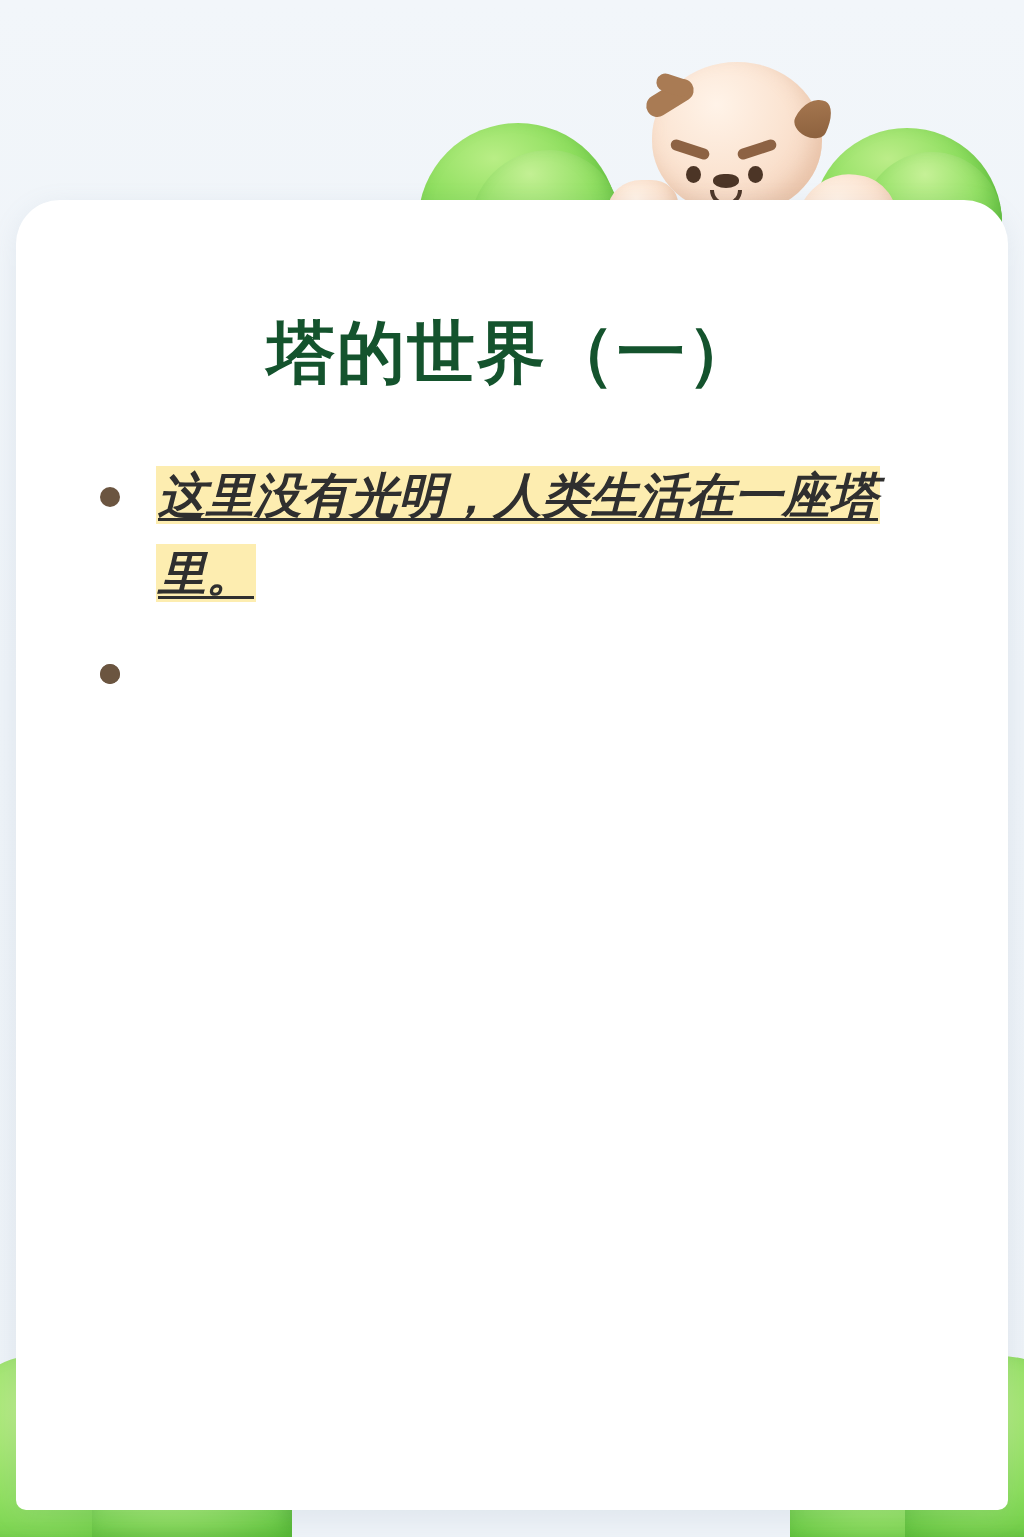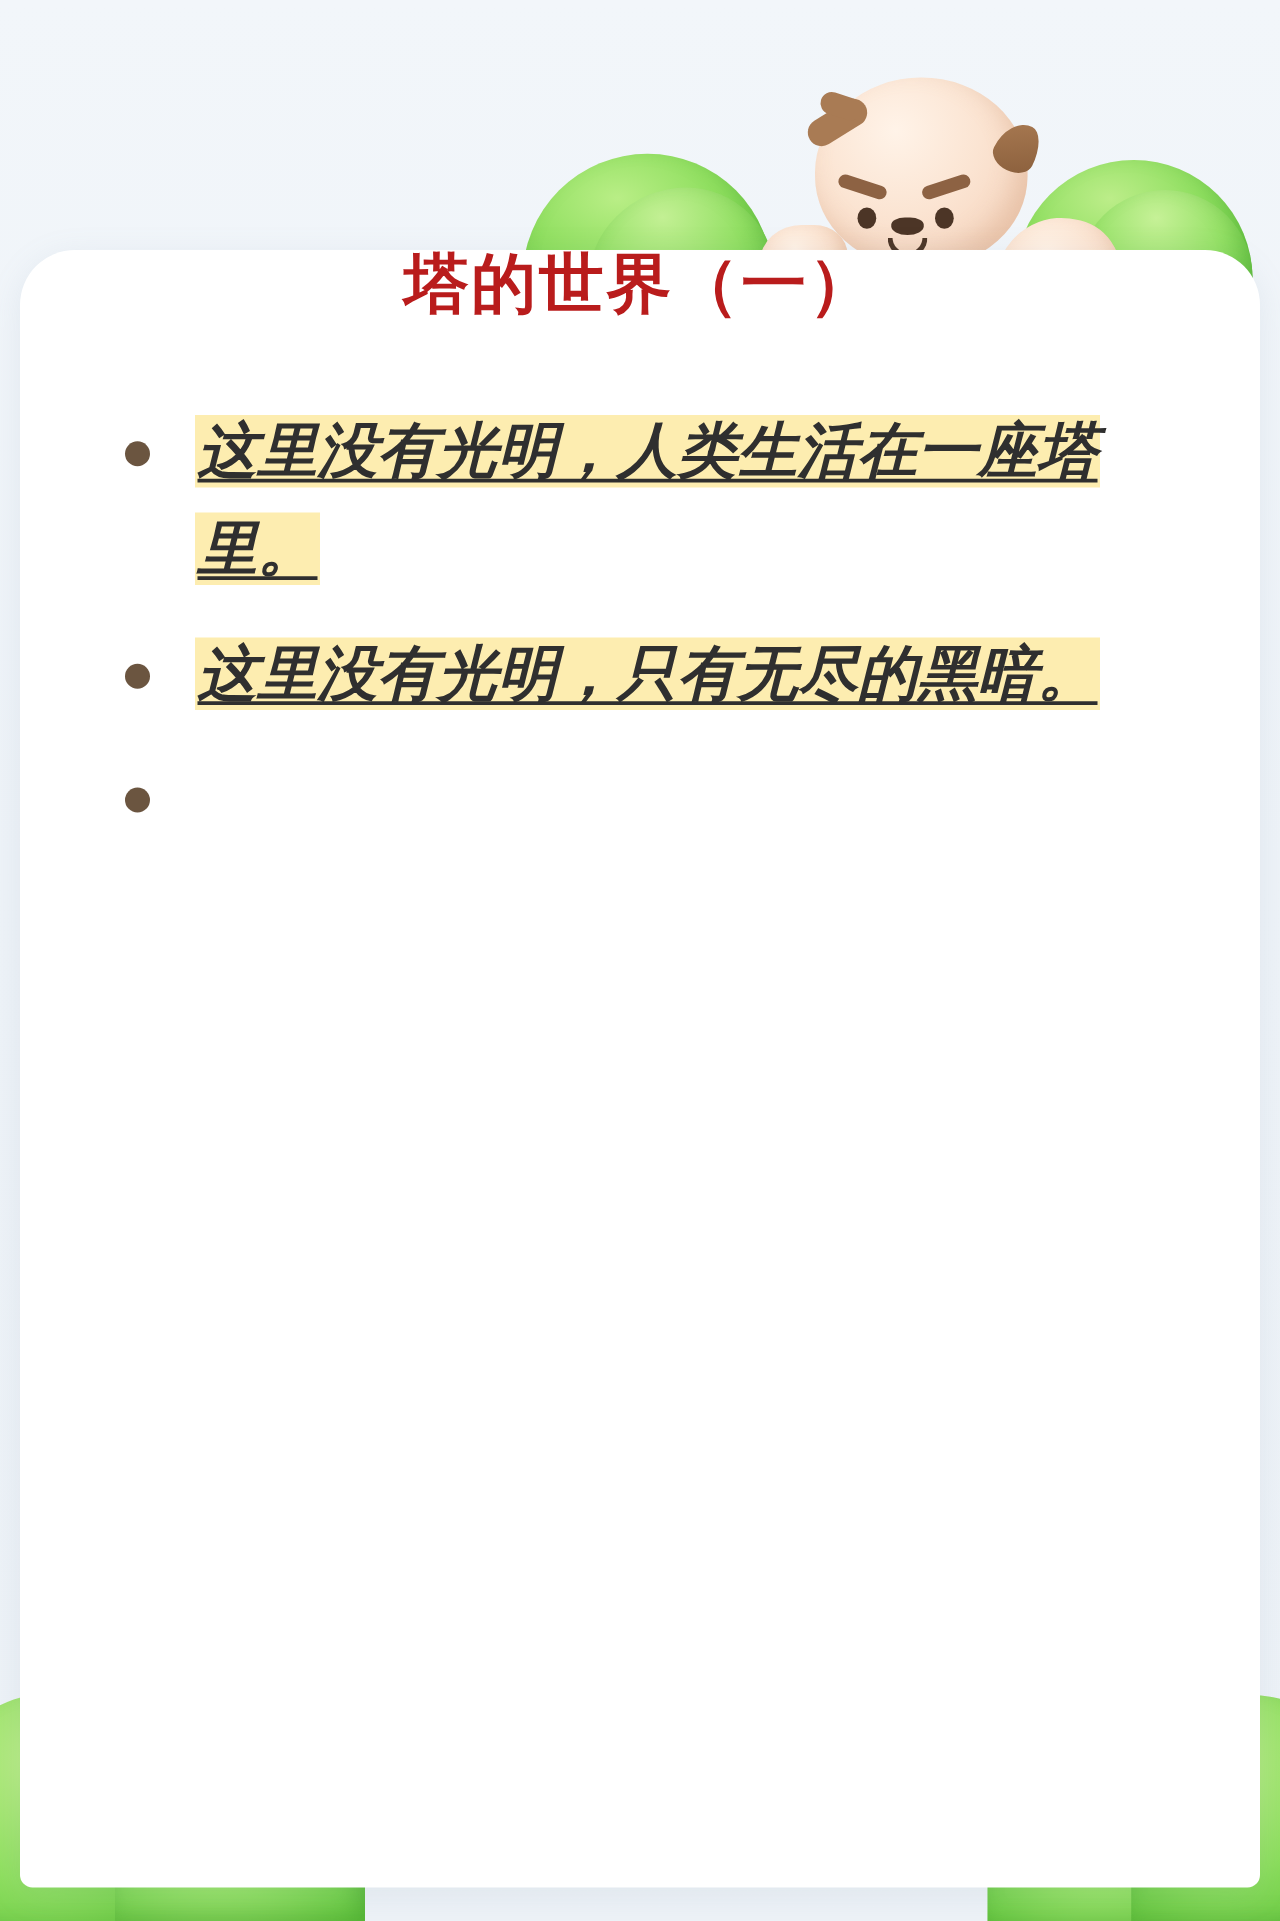--- a/index.html
+++ b/index.html
@@ -173,25 +173,26 @@
     width: 992px;
     height: 1310px;
     background: #ffffff;
     border-radius: 44px 44px 10px 10px;
     box-shadow: 0 6px 26px rgba(120,145,170,0.13);
     z-index: 5;
     overflow: hidden;
   }
 
   .title {
+    margin-top: 116px;
     text-align: center;
-    font-size: 52px;
+    font-size: 68px;
     line-height: 1.1;
     font-weight: 700;
-    color: #b91c1c;
+    color: #14532d;
     letter-spacing: 2px;
     font-family: "DejaVu Sans", sans-serif;
   }
 
   .bullets {
     margin: 66px 62px 0 62px;
     list-style: none;
   }
   .bullets li {
     position: relative;
@@ -250,21 +251,20 @@
   <div class="card">
     <h1 class="title">塔的世界（一）</h1>
 
     <ul class="bullets">
       <li>
         <span class="dot"></span>
         <span class="hl">这里没有光明，人类生活在一座塔里。</span>
       </li>
       <li>
         <span class="dot"></span>
-        <span class="hl">这里没有光明，只有无尽的黑暗。</span>
       </li>
       <li>
         <span class="dot"></span>
       </li>
     </ul>
   </div>
 
   <div class="bush bush-bl-1"></div>
   <div class="bush bush-bl-2"></div>
   <div class="bush bush-br-1"></div>

